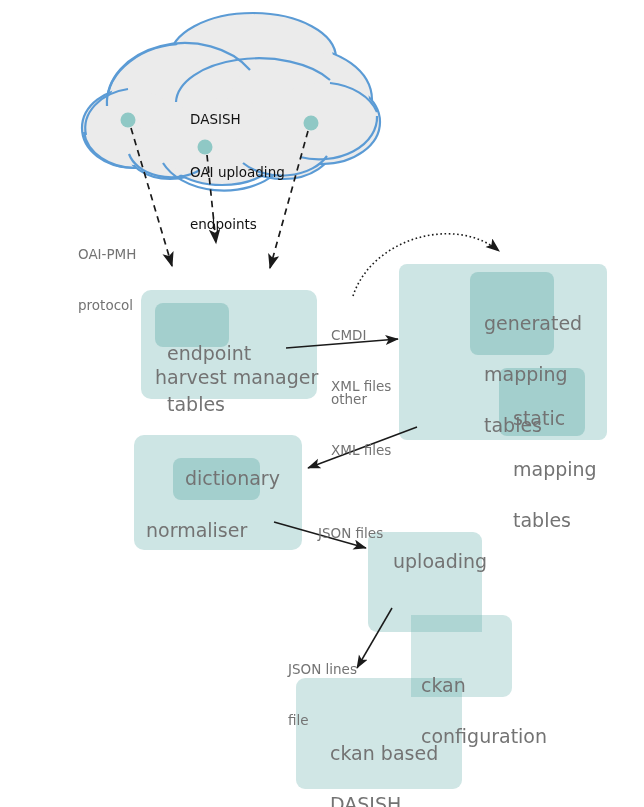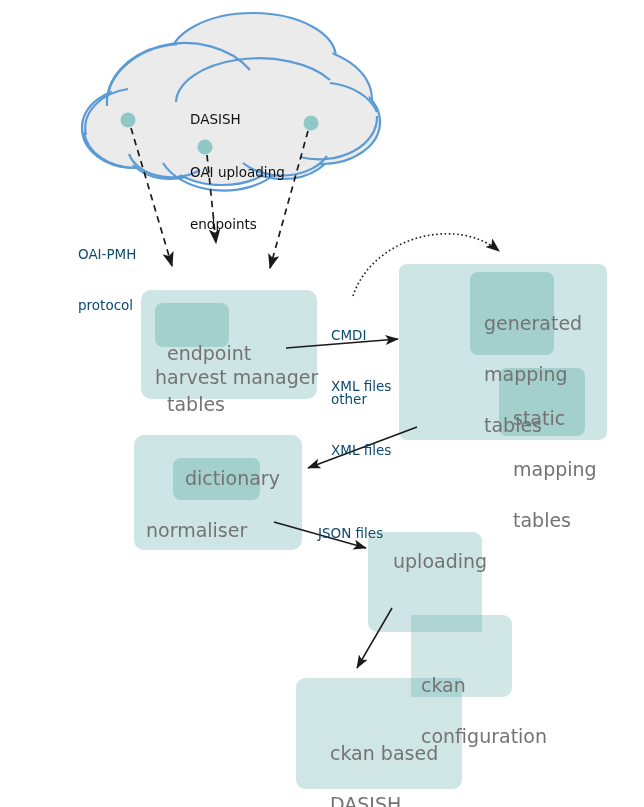--- a/index.html
+++ b/index.html
@@ -4,21 +4,21 @@
 <style>
   html,body{margin:0;padding:0;}
   body{
     width:644px;height:807px;background:#ffffff;
     font-family:"DejaVu Sans", sans-serif;
     position:relative;overflow:hidden;
   }
   #stage{position:absolute;left:0;top:0;width:644px;height:586px;}
   svg.layer{position:absolute;left:0;top:0;width:644px;height:807px;overflow:visible;}
   svg#art{z-index:1;}
-  .txt{position:absolute;z-index:3;color:#0c4a6e;font-size:13.5px;line-height:17px;white-space:pre;}
+  .txt{position:absolute;z-index:3;color:#737373;font-size:13.5px;line-height:17px;white-space:pre;}
   .boxlabel{position:absolute;z-index:3;color:#737373;font-size:19px;line-height:17px;white-space:pre;}
   .cloudtext{position:absolute;z-index:3;color:#111;font-size:13.5px;line-height:17.5px;white-space:pre;}
 </style>
 </head>
 <body>
 
 <div id="stage">
 
   <svg class="layer" id="art" viewBox="0 0 644 807">
     <defs>
@@ -122,20 +122,24 @@
 
   <div class="txt" style="left:331px;top:357px;">
     <div>other</div>
     <div>XML files</div>
   </div>
 
   <div class="txt" style="left:318px;top:491px;">
     <div>JSON files</div>
   </div>
 
+  <div class="txt" style="left:288px;top:627px;">
+    <div>JSON lines</div>
+    <div>file</div>
+  </div>
 
   <div class="boxlabel" style="left:167px;top:311px;">
     <div>endpoint</div>
     <div>tables</div>
   </div>
   <div class="boxlabel" style="left:155px;top:369px;">harvest manager</div>
 
   <div class="boxlabel" style="left:484px;top:281px;">
     <div>generated</div>
     <div>mapping</div>

